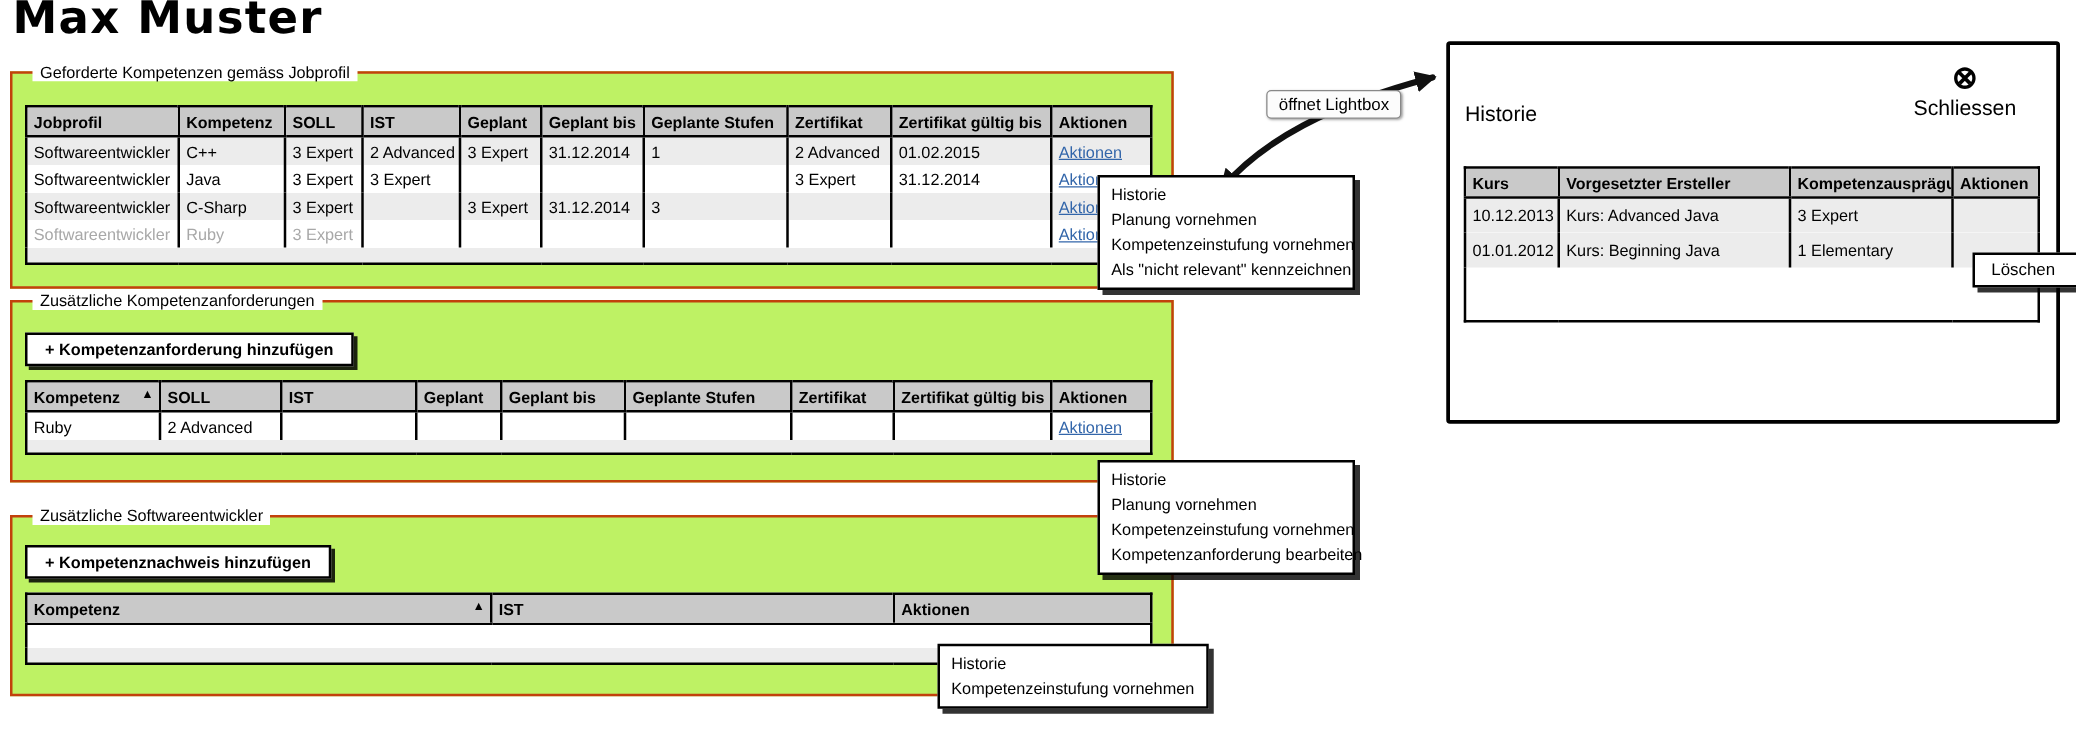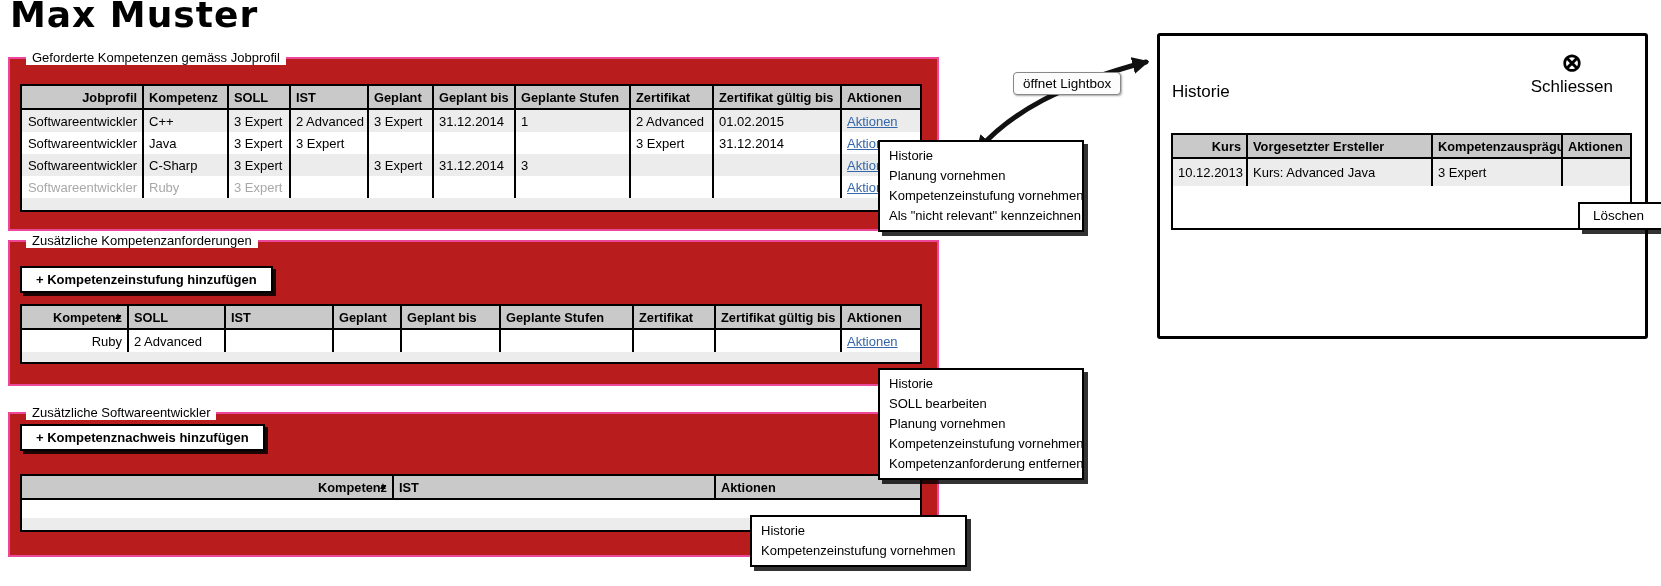--- a/index.html
+++ b/index.html
@@ -3,33 +3,33 @@
 <meta charset="utf-8">
 <style>
   html,body{margin:0;padding:0;background:#fff;}
   body{position:relative;width:1661px;height:586px;overflow:hidden;
        font-family:"Liberation Sans",sans-serif;color:#000;}
 
   .page-title{position:absolute;left:10px;top:-6px;font-family:"DejaVu Sans",sans-serif;
               font-size:36px;font-weight:bold;letter-spacing:1px;}
 
   
-  .wfieldset{position:absolute;border:2px solid #ec4899;background:#b91c1c;}
+  .wfieldset{position:absolute;border:2px solid #c2410c;background:#bef264;}
   .wlegend{position:absolute;top:-9px;left:16px;background:#fff;padding:0 6px;
            font-size:13px;white-space:nowrap;}
 
   
   .wtable{position:absolute;border-collapse:collapse;table-layout:fixed;
           border:2px solid #000;background:#fff;font-size:13px;}
   .wtable th{background:#c9c9c9;border-bottom:2px solid #000;border-left:2px solid #000;
              text-align:left;font-weight:bold;font-size:12.8px;padding:2px 5px;height:18px;
              position:relative;white-space:nowrap;overflow:hidden;}
   .wtable td{border-left:2px solid #000;padding:1px 5px;height:20px;white-space:nowrap;
              overflow:hidden;}
-  .wtable th:first-child,.wtable td:first-child{border-left:none;text-align:right;}
+  .wtable th:first-child,.wtable td:first-child{border-left:none;}
   tr.odd td{background:#ececec;}
   tr.even td{background:#ffffff;}
   tr.disabled td{color:#a8a8a8;}
   tr.fill-g td{background:#ececec;border-left:none;}
   tr.fill-w td{background:#ffffff;border-left:none;}
   .sort{position:absolute;right:4px;top:4px;font-size:10px;}
   a.link{color:#3366aa;text-decoration:underline;cursor:pointer;}
 
   
   .add-btn{position:absolute;background:#fff;border:2px solid #000;
@@ -185,34 +185,40 @@
       <th>Aktionen</th>
     </tr>
       </thead>
     <tbody>
       <tr class="odd" style="height:28px;">
         <td>10.12.2013</td>
         <td>Kurs: Advanced Java</td>
         <td>3 Expert</td>
         <td></td>
       </tr>
+      <tr class="odd" style="height:28px;">
+        <td>01.01.2012</td>
+        <td>Kurs: Beginning Java</td>
+        <td>1 Elementary</td>
+        <td></td>
+      </tr>
       <tr class="fill-w">
           <td colspan="4" style="height:40px;"></td>
         </tr>
     </tbody>
   </table>
 </div>
 
 <div class="menu" style="left:1578px;top:202px;width:80px;z-index:50;padding:2px 4px;">
   <div class="menu-item" style="font-size:13.5px;">Löschen</div>
 </div>
 
 <div class="wfieldset" style="left:8px;top:240px;width:927px;height:142px;">
   <div class="wlegend">Zusätzliche Kompetenzanforderungen</div>
-  <button class="add-btn" style="left:10px;top:24px;">+ Kompetenzeinstufung hinzufügen</button>
+  <button class="add-btn" style="left:10px;top:24px;">+ Kompetenzanforderung hinzufügen</button>
   <table class="wtable" style="left:10px;top:62px;width:900px;">
     <colgroup>
         <col style="width:107px">
         <col style="width:97px">
         <col style="width:108px">
         <col style="width:68px">
         <col style="width:99px">
         <col style="width:133px">
         <col style="width:82px">
         <col style="width:126px">
@@ -245,29 +251,28 @@
       </tr>
       <tr class="fill-g">
           <td colspan="9" style="height:8px;"></td>
         </tr>
     </tbody>
   </table>
 </div>
 
 <div class="menu" style="left:878px;top:368px;width:202px;">
   <div class="menu-item">Historie</div>
-  <div class="menu-item">SOLL bearbeiten</div>
   <div class="menu-item">Planung vornehmen</div>
   <div class="menu-item">Kompetenzeinstufung vornehmen</div>
-  <div class="menu-item">Kompetenzanforderung entfernen</div>
+  <div class="menu-item">Kompetenzanforderung bearbeiten</div>
 </div>
 
 <div class="wfieldset" style="left:8px;top:412px;width:927px;height:141px;">
   <div class="wlegend">Zusätzliche Softwareentwickler</div>
-  <button class="add-btn" style="left:10px;top:10px;">+ Kompetenznachweis hinzufügen</button>
+  <button class="add-btn" style="left:10px;top:22px;">+ Kompetenznachweis hinzufügen</button>
   <table class="wtable" style="left:10px;top:60px;width:900px;">
     <colgroup>
         <col style="width:372px">
         <col style="width:322px">
         <col style="width:206px">
       </colgroup>
     <thead>
         <tr>
       <th><span>Kompetenz</span><span class="sort">▲</span></th>
       <th>IST</th>

